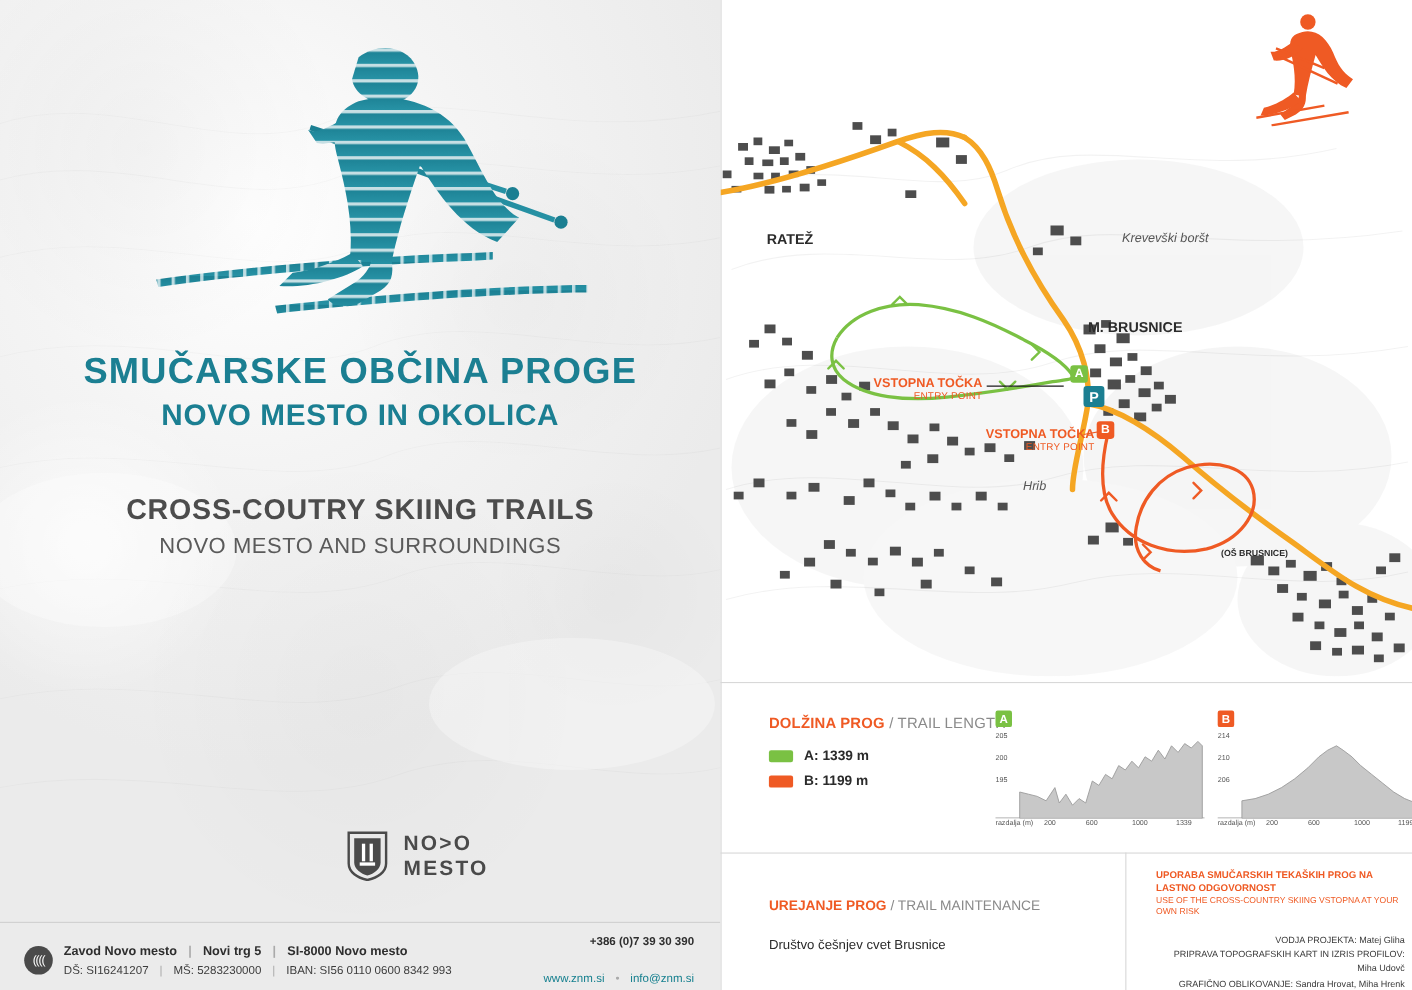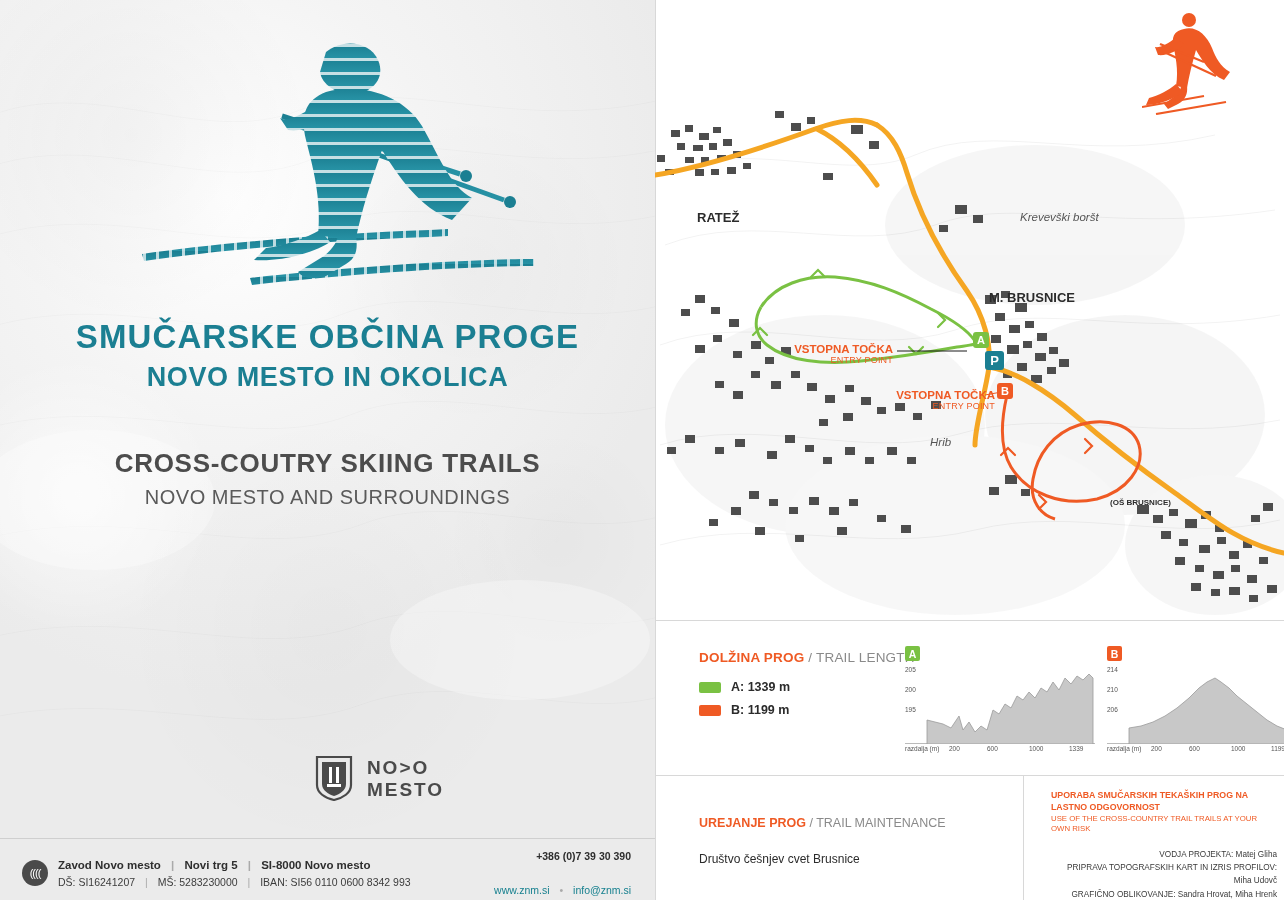--- a/index.html
+++ b/index.html
@@ -548,21 +548,21 @@
 
     <div class="maint">
       <div class="maint-title">
         <b>UREJANJE PROG</b><span> / </span><span>TRAIL MAINTENANCE</span>
       </div>
       <div class="maint-body">Društvo češnjev cvet Brusnice</div>
     </div>
 
     <div class="risk">
       <div class="risk-t1">UPORABA SMUČARSKIH TEKAŠKIH PROG NA LASTNO ODGOVORNOST</div>
-      <div class="risk-t2">USE OF THE CROSS-COUNTRY TRAIL TRAILS AT YOUR OWN RISK</div>
+      <div class="risk-t2">USE OF THE CROSS-COUNTRY SKIING VSTOPNA AT YOUR OWN RISK</div>
       <div class="credits">
         <div>VODJA PROJEKTA:  Matej Gliha</div>
         <div>PRIPRAVA TOPOGRAFSKIH KART IN IZRIS PROFILOV: Miha Udovč</div>
         <div>GRAFIČNO OBLIKOVANJE: Sandra Hrovat, Miha Hrenk</div>
 
       </div>
     </div>
   </div>
 </div>
 

